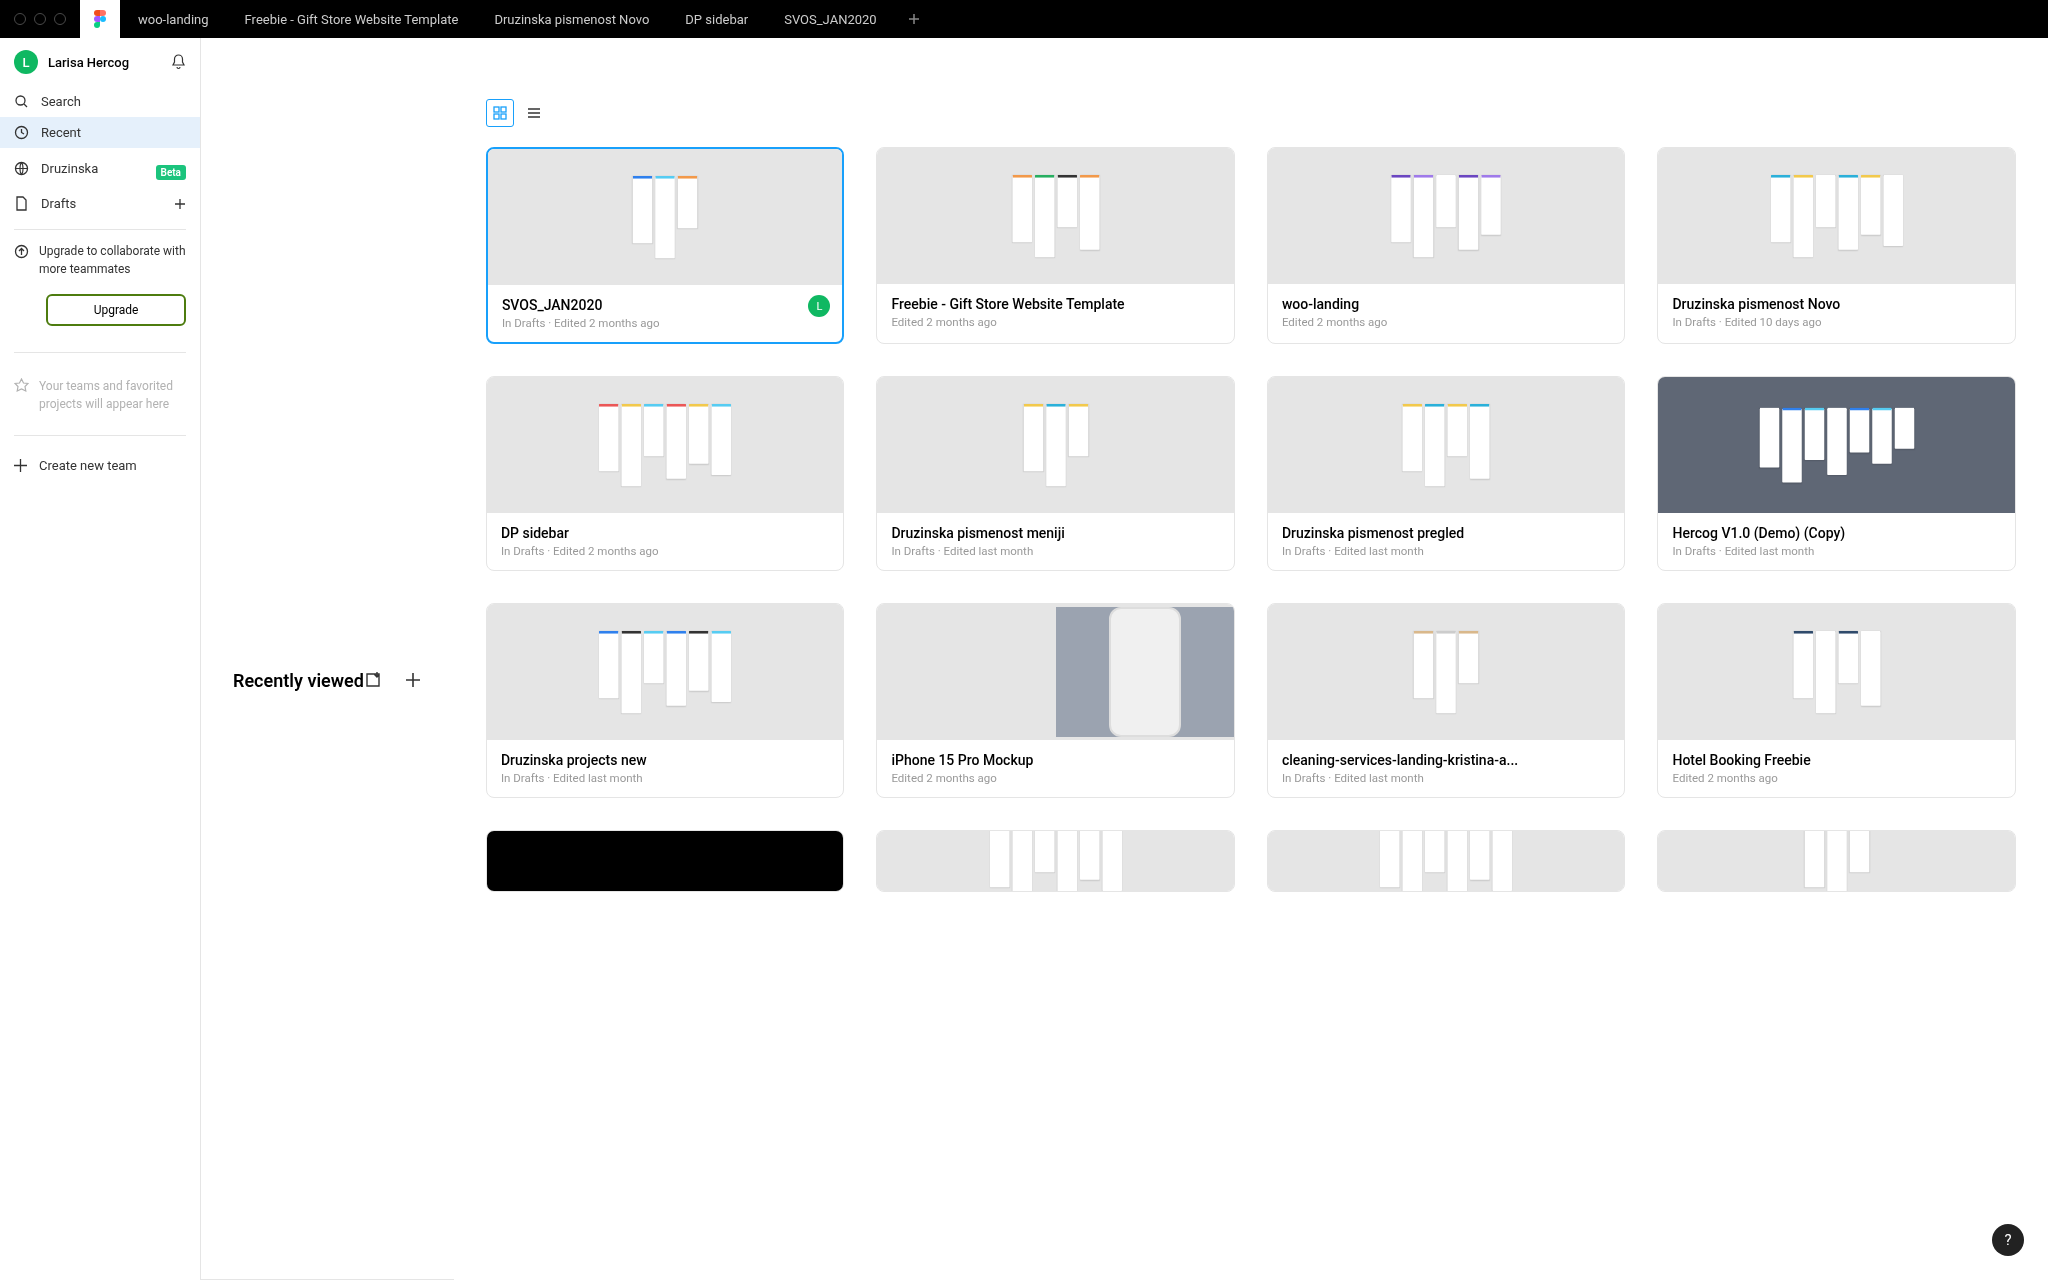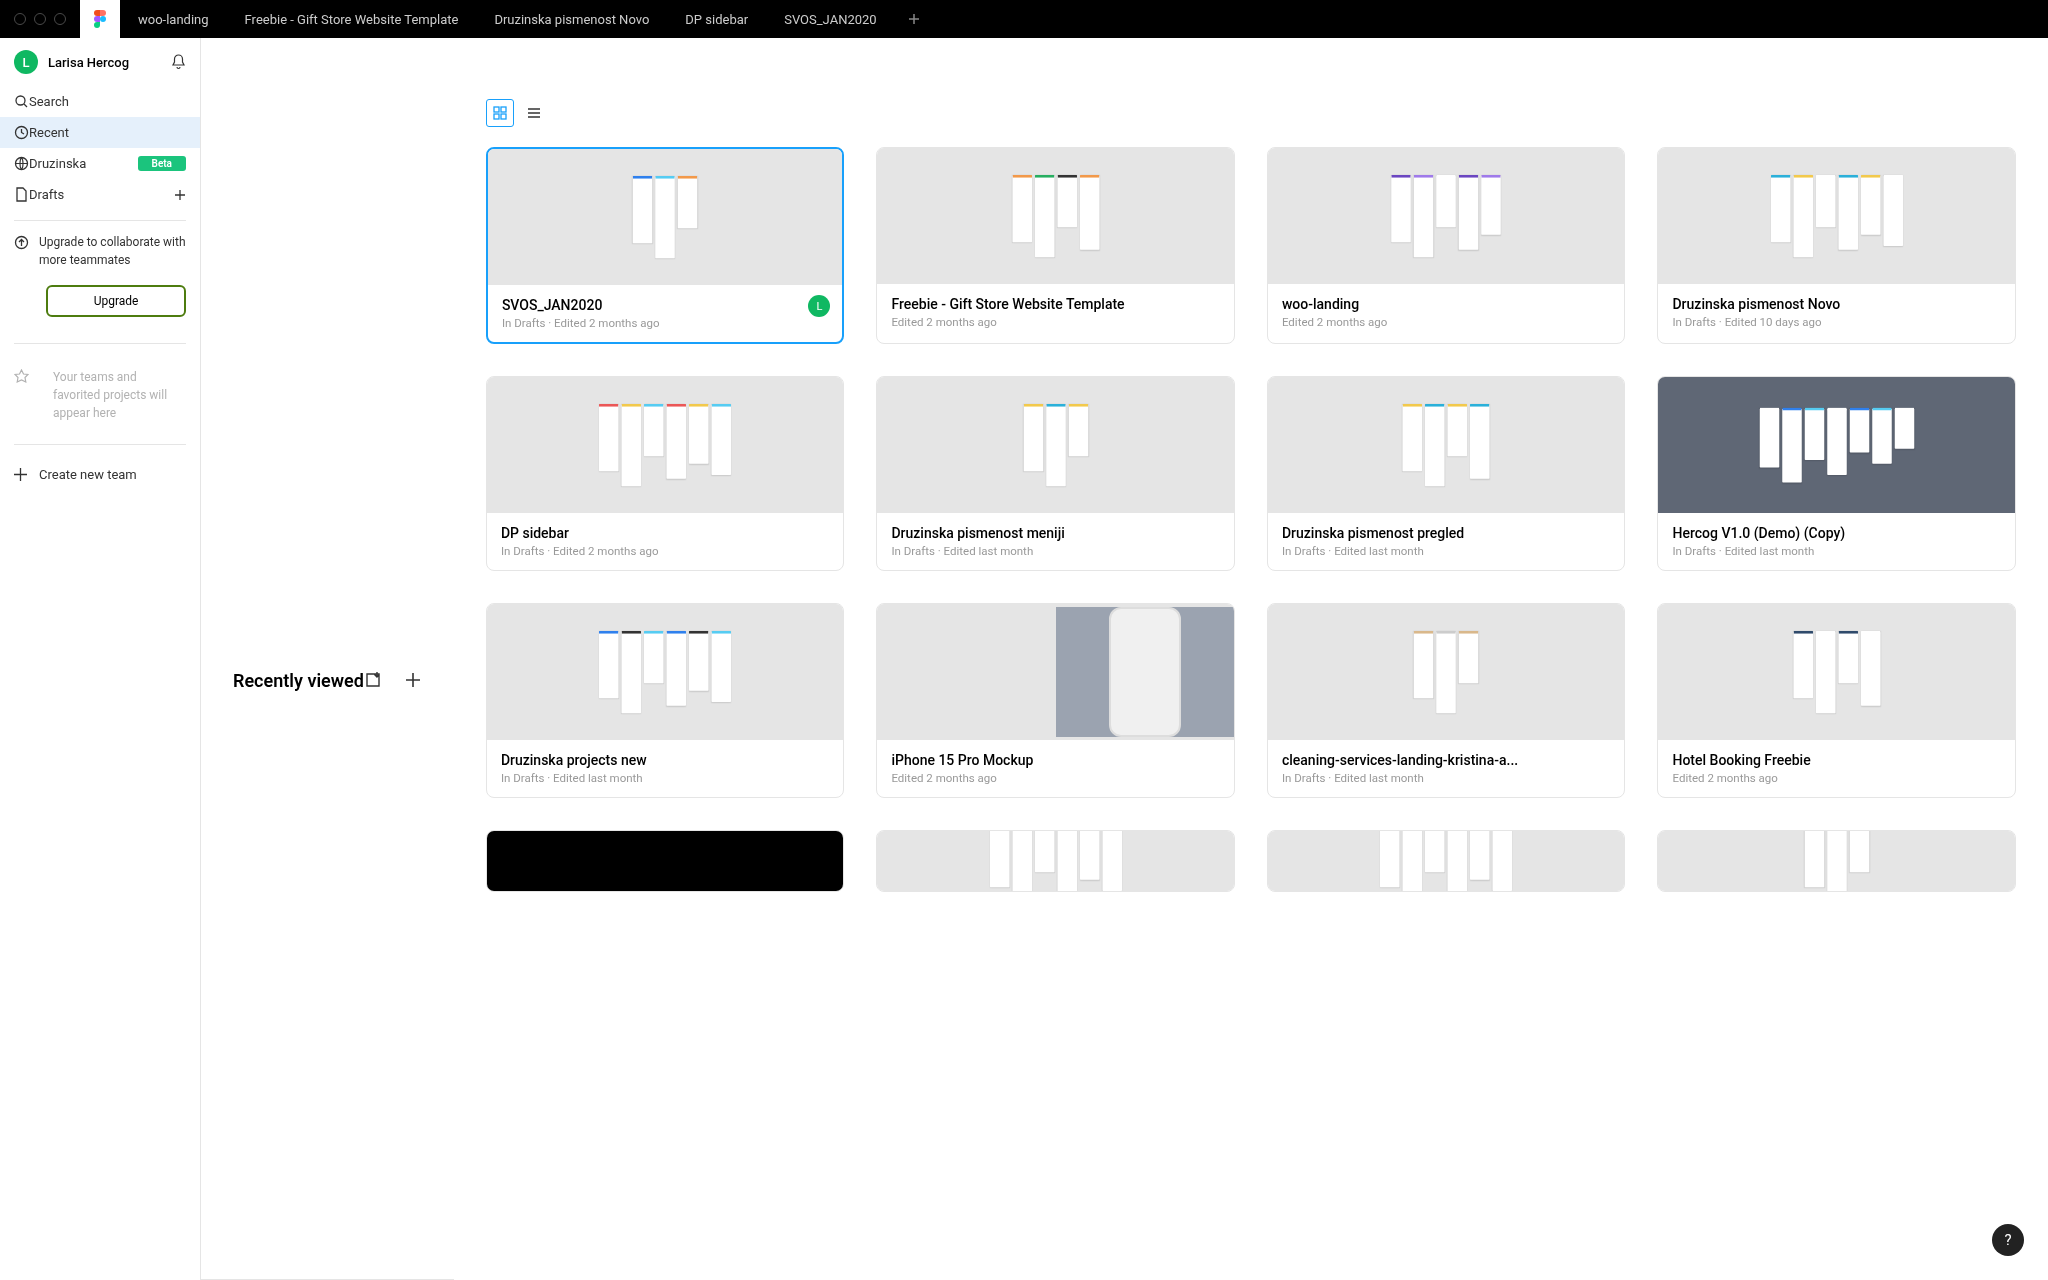--- a/index.html
+++ b/index.html
@@ -15,29 +15,29 @@
 .tab-add { width: 38px; display: flex; align-items: center; justify-content: center; color: #888; cursor: pointer; }
 
 .body { flex: 1; display: flex; overflow: hidden; }
 
 
 .sidebar { width: 201px; border-right: 1px solid #e5e5e5; display: flex; flex-direction: column; background: #fff; overflow-y: auto; }
 .user-row { display: flex; align-items: center; padding: 12px 14px; gap: 10px; }
 .avatar { width: 24px; height: 24px; border-radius: 50%; background: #0fb862; color: #fff; font-size: 13px; display: flex; align-items: center; justify-content: center; font-weight: 500; }
 .user-name { font-size: 13px; font-weight: 500; flex: 1; }
 .bell { color: #333; }
-.nav-item { display: flex; align-items: center; padding: 8px 14px; font-size: 13px; color: #333; cursor: pointer; position: relative; }
+.nav-item { display: flex; align-items: center; gap: 12px; padding: 8px 14px; font-size: 13px; color: #333; cursor: pointer; position: relative; }
 .nav-item.selected { background: #e5f0fb; }
 .nav-item .spacer { flex: 1; }
-.badge { background: #1bc47d; color: #fff; font-size: 10px; padding: 2px 14px; border-radius: 3px; font-weight: 600; }
+.badge { background: #1bc47d; color: #fff; font-size: 10px; padding: 2px 5px; border-radius: 3px; font-weight: 600; margin-top: 9px; }
 .sidebar-section-divider { border-top: 1px solid #e5e5e5; margin: 10px 14px 12px; }
 .upgrade-block { padding: 0 14px 16px; display: flex; gap: 10px; align-items: flex-start; }
 .upgrade-text { font-size: 12px; color: #333; line-height: 1.5; flex: 1; }
 .upgrade-btn { margin: 0 14px 16px 46px; border: 2px solid #4d7c0f; border-radius: 6px; padding: 7px 14px; font-size: 12px; background: #fff; cursor: pointer; display: inline-block; }
-.favorites-block { padding: 12px 14px; display: flex; gap: 24px; align-items: flex-start; color: #b2b2b2; font-size: 12px; line-height: 1.5; }
+.favorites-block { padding: 12px 14px; display: flex; gap: 10px; align-items: flex-start; color: #b2b2b2; font-size: 12px; line-height: 1.5; }
 .create-team { display: flex; align-items: center; gap: 12px; padding: 10px 14px; font-size: 13px; color: #333; cursor: pointer; }
 
 
 .main { flex: 1; display: flex; overflow: hidden; margin-top: 43px; }
 .header { display: flex; align-items: center; padding: 18px 32px; border-bottom: 1px solid #e5e5e5; }
 .header-title { font-size: 18px; font-weight: 600; flex: 1; }
 .header-actions { display: flex; gap: 22px; align-items: center; }
 .icon-btn { cursor: pointer; color: #333; }
 .content-scroll { flex: 1; overflow-y: auto; padding: 18px 32px 40px; }
 .sort-row { display: flex; align-items: center; margin-bottom: 20px; }

